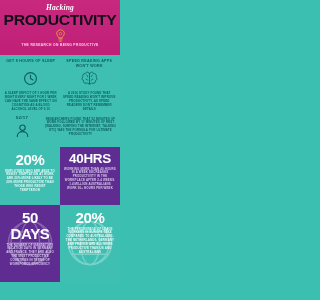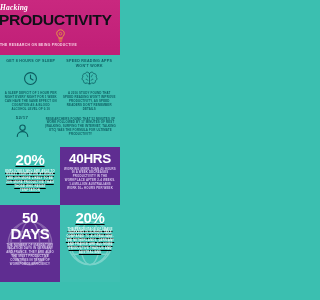--- a/index.html
+++ b/index.html
@@ -8,21 +8,21 @@
     font-family:"Liberation Sans",sans-serif;
     background:#3bbfb0;
   }
   #poster{position:relative;width:120px;height:300px;overflow:hidden;}
 
   
   .header{
     position:relative;height:55px;
     background:#c6257e;
     background:linear-gradient(180deg,#c9287f 0%,#c01f77 100%);
-    text-align:left;overflow:hidden;
+    text-align:center;overflow:hidden;
   }
   .hack{
     display:block;padding-top:4px;
     font-family:"Liberation Serif",serif;
     font-style:italic;font-weight:700;
     font-size:7.5px;color:#ffffff;letter-spacing:.2px;
     line-height:8px;
   }
   .prod{
     display:block;margin-top:0px;
@@ -66,21 +66,21 @@
   }
   .t52{flex:1;text-align:center;padding-top:3px;}
 
   
   .grid{display:flex;flex-wrap:wrap;}
   .cell{
     width:60px;box-sizing:border-box;
     position:relative;overflow:hidden;
     padding:5px 4px 6px;text-align:center;
   }
-  .teal{background:#3fbfb2;text-decoration:underline;}
+  .teal{background:#3fbfb2;}
   .purple{background:#5f2d91;}
   .cell.r1{height:58px;}
   .cell.r2{height:77px;}
   .stat{
     position:relative;z-index:2;
     display:block;font-weight:700;color:#ffffff;
     font-size:15px;line-height:16px;letter-spacing:-.3px;
   }
   .stat.two{font-size:13.5px;line-height:14px;}
   .statsub{

